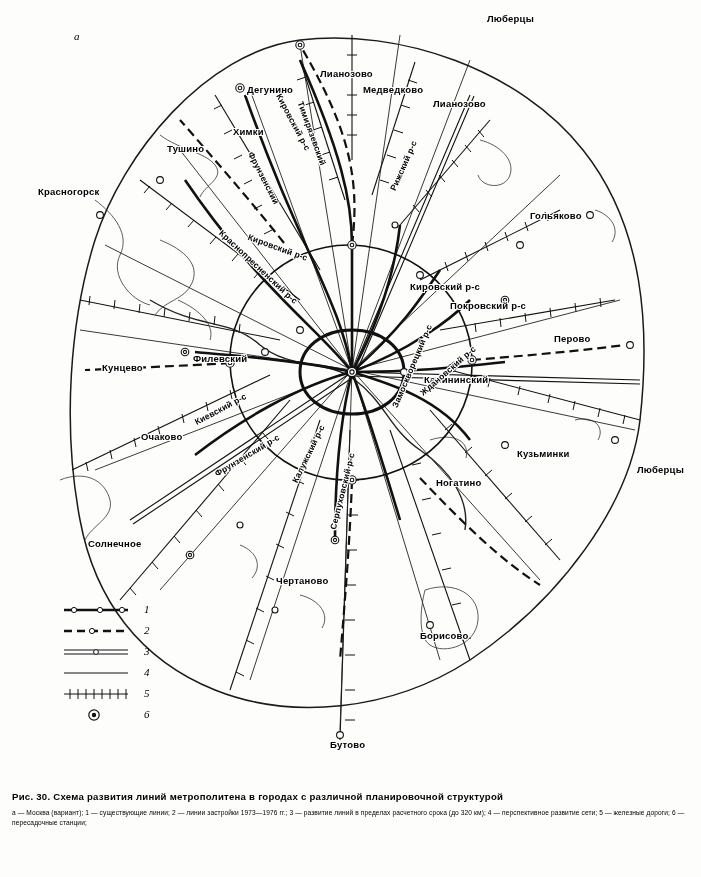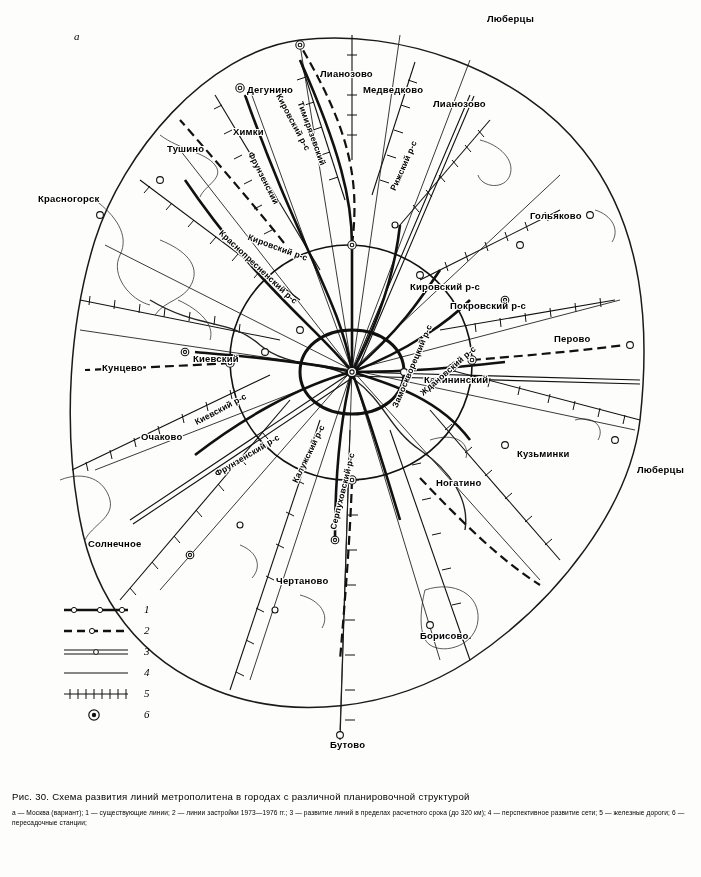--- a/index.html
+++ b/index.html
@@ -93,21 +93,21 @@
   
   #caption {
     position: absolute;
     left: 12px;
     top: 790px;
     width: 678px;
   }
   .cap-main {
     font-family: "Liberation Sans", sans-serif;
     font-size: 9.6px;
-    font-weight: normal;
+    font-weight: bold;
     letter-spacing: 0.25px;
     line-height: 14px;
   }
   .cap-sub {
     margin-top: 4px;
     font-family: "Liberation Sans", sans-serif;
     font-size: 6.6px;
     line-height: 9.5px;
     letter-spacing: 0.1px;
   }
@@ -303,34 +303,34 @@
 
     <div class="panel-letter">а</div>
 
     <div class="lbl" style="left:487px;top:13px">Люберцы</div>
     <div class="lbl" style="left:320px;top:68px">Лианозово</div>
     <div class="lbl" style="left:363px;top:84px">Медведково</div>
     <div class="lbl" style="left:433px;top:98px">Лианозово</div>
     <div class="lbl" style="left:247px;top:84px">Дегунино</div>
     <div class="lbl" style="left:233px;top:126px">Химки</div>
     <div class="lbl" style="left:167px;top:143px">Тушино</div>
-    <div class="lbl" style="left:38px;top:193px">Красногорск</div>
+    <div class="lbl" style="left:38px;top:186px">Красногорск</div>
     <div class="lbl" style="left:530px;top:210px">Гольяково</div>
     <div class="lbl" style="left:554px;top:333px">Перово</div>
     <div class="lbl" style="left:102px;top:362px">Кунцево</div>
     <div class="lbl" style="left:141px;top:431px">Очаково</div>
     <div class="lbl" style="left:88px;top:538px">Солнечное</div>
     <div class="lbl" style="left:276px;top:575px">Чертаново</div>
     <div class="lbl" style="left:420px;top:630px">Борисово</div>
     <div class="lbl" style="left:330px;top:739px">Бутово</div>
     <div class="lbl" style="left:637px;top:464px">Люберцы</div>
     <div class="lbl" style="left:517px;top:448px">Кузьминки</div>
     <div class="lbl" style="left:436px;top:477px">Ногатино</div>
     <div class="lbl" style="left:424px;top:374px">Калининский</div>
-    <div class="lbl" style="left:193px;top:353px">Киевский</div>
+    <div class="lbl" style="left:193px;top:353px">Филевский</div>
     <div class="lbl" style="left:450px;top:300px">Покровский  р-с</div>
     <div class="lbl" style="left:410px;top:281px">Кировский р-с</div>
 
     <div class="lbl small rot" style="left:283px;top:92px;transform:rotate(62deg)">Кировский р-с</div>
     <div class="lbl small rot" style="left:305px;top:100px;transform:rotate(70deg)">Тимирязевский</div>
     <div class="lbl small rot" style="left:255px;top:150px;transform:rotate(63deg)">Фрунзенский</div>
     <div class="lbl small rot" style="left:224px;top:228px;transform:rotate(43deg)">Краснопресненский р-с</div>
     <div class="lbl small rot" style="left:388px;top:188px;transform:rotate(-66deg)">Рижский р-с</div>
     <div class="lbl small rot" style="left:250px;top:232px;transform:rotate(20deg)">Кировский р-с</div>
     <div class="lbl small rot" style="left:193px;top:418px;transform:rotate(-28deg)">Киевский р-с</div>

